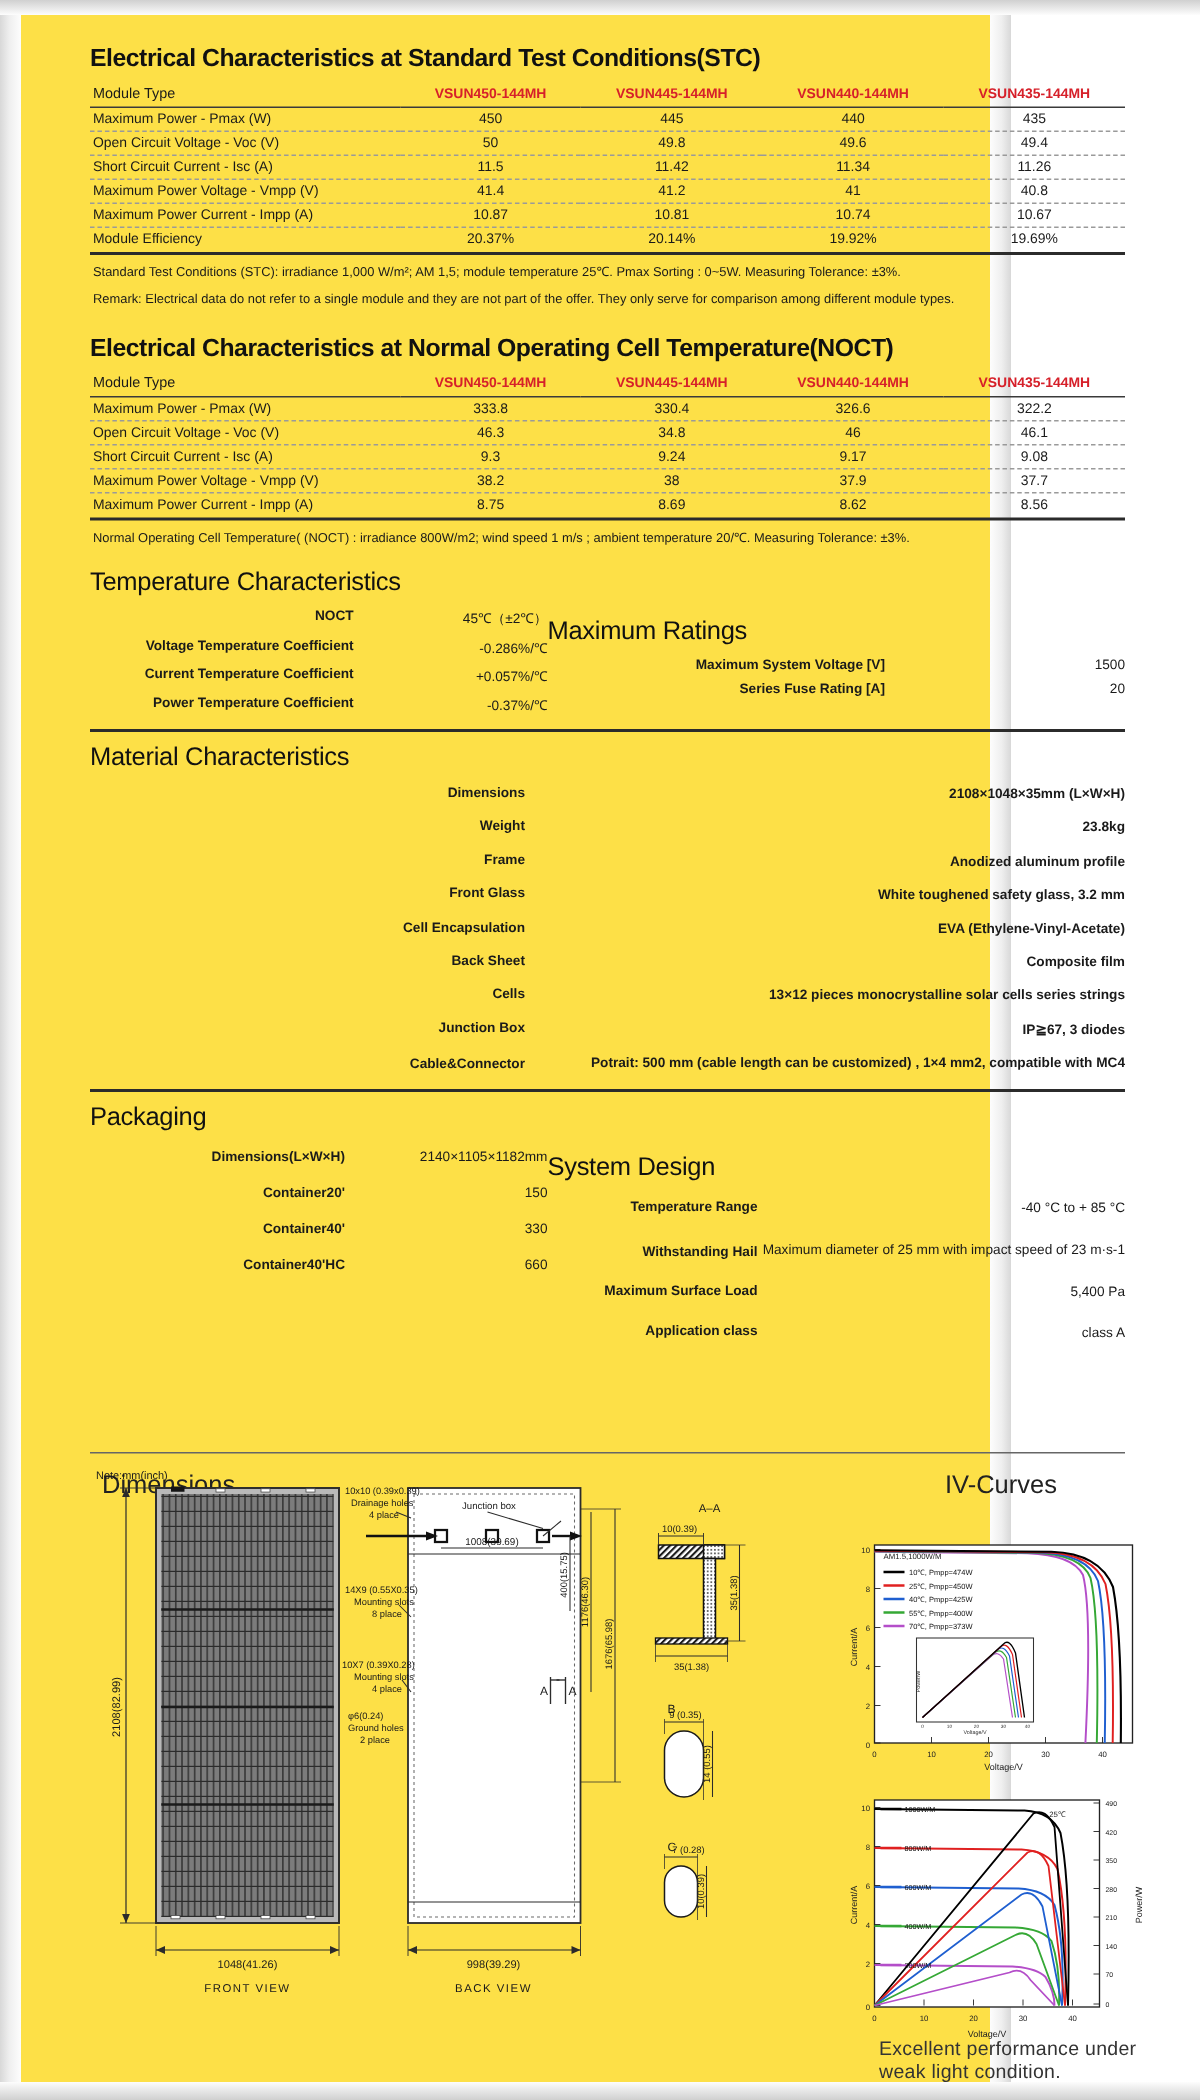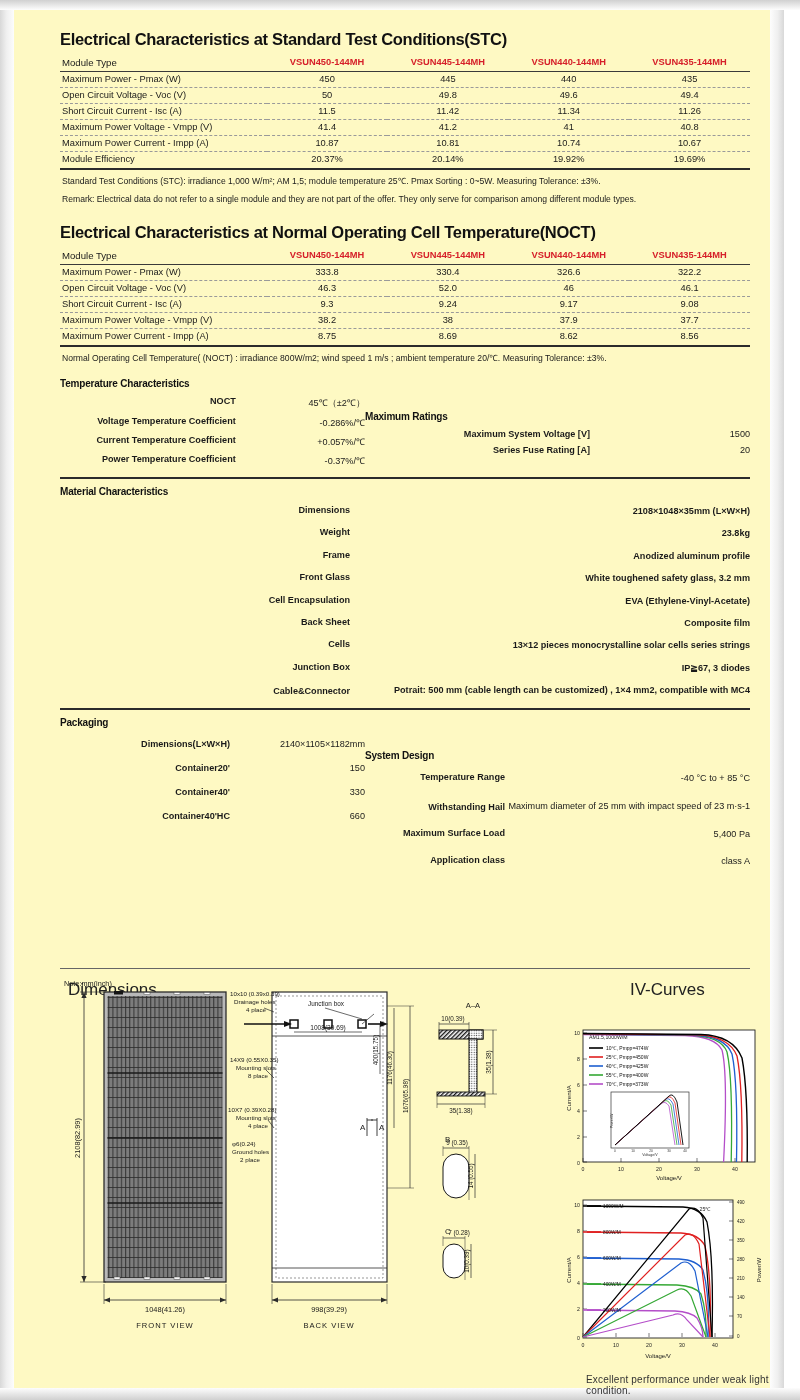--- a/index.html
+++ b/index.html
@@ -7,38 +7,38 @@
     width:800px;height:1400px;
     background:#ffffff;
     font-family:"Liberation Sans", sans-serif;
     color:#1a1a1a;
     overflow:hidden;
     position:relative;
   }
   .page{
     position:absolute;
     left:0;top:0;
-    width:784px;height:1400px;
-    background:#fef9c3;
+    width:674px;height:1400px;
+    background:#fde047;
     box-sizing:border-box;
     padding:0;
   }
   .edge-l{position:absolute;left:0;top:0;width:14px;height:1400px;background:linear-gradient(90deg,#d8d8d8 0%, #efefef 45%, #fdfdfd 100%);}
   .edge-r{position:absolute;right:0;top:0;width:14px;height:1400px;background:linear-gradient(270deg,#d8d8d8 0%, #efefef 45%, #fdfdfd 100%);}
   .edge-t{position:absolute;left:0;top:0;width:800px;height:10px;background:linear-gradient(180deg,#d0d0d0 0%, #fdfdfd 100%);}
   .edge-b{position:absolute;left:0;bottom:0;width:800px;height:12px;background:linear-gradient(0deg,#d0d0d0 0%, #fdfdfd 100%);}
 
   .content{position:absolute;left:60px;top:30px;width:690px;}
 
   h2.sec{
     font-size:16.5px;font-weight:bold;margin:0 0 5px 0;
     letter-spacing:-0.3px;color:#111;
   }
   h2.sub{
-    font-size:10px;font-weight:bold;margin:0 0 4px 0;color:#111;
+    font-size:17px;font-weight:normal;margin:0 0 4px 0;color:#111;
     letter-spacing:-0.2px;
   }
   h2.dimtitle{
     font-size:17px;font-weight:normal;margin:0;color:#222;
   }
 
   table.elec{border-collapse:collapse;width:690px;font-size:9.3px;}
   table.elec td{padding:2.5px 0 2.5px 0;vertical-align:middle;}
   table.elec tr td.lbl{text-align:left;width:205px;padding-left:2px;}
   table.elec tr td.val{text-align:center;width:121px;}
@@ -78,21 +78,21 @@
 
   .drawing-wrap{position:absolute;left:0;top:968px;width:800px;height:432px;}
   .dimbox{position:absolute;left:62px;top:10px;width:370px;height:415px;}
   .ivbox{position:absolute;left:565px;top:10px;width:215px;height:415px;}
   .dimtitle-pos{position:absolute;left:68px;top:12px;}
   .ivtitle-pos{position:absolute;left:630px;top:12px;}
   .divider-top{position:absolute;left:60px;top:0px;width:690px;border-top:1.6px solid #666;}
 
   .caption{
     position:absolute;left:586px;top:1358px;width:200px;
-    font-size:10px;color:#333;letter-spacing:.2px;margin-top:16px;
+    font-size:13px;color:#333;letter-spacing:.2px;
   }
 
   svg{display:block;}
   text{font-family:"Liberation Sans", sans-serif;}
 </style>
 </head>
 <body>
 
 <div class="page">
   <div class="edge-l"></div>
@@ -174,21 +174,21 @@
       <tr class="dashrow">
         <td class="lbl">Maximum Power - Pmax (W)</td>
         <td class="val">333.8</td>
         <td class="val">330.4</td>
         <td class="val">326.6</td>
         <td class="val">322.2</td>
       </tr>
       <tr class="dashrow">
         <td class="lbl">Open Circuit Voltage - Voc (V)</td>
         <td class="val">46.3</td>
-        <td class="val">52.0</td>
+        <td class="val">34.8</td>
         <td class="val">46</td>
         <td class="val">46.1</td>
       </tr>
       <tr class="dashrow">
         <td class="lbl">Short Circuit Current - Isc (A)</td>
         <td class="val">9.3</td>
         <td class="val">9.24</td>
         <td class="val">9.17</td>
         <td class="val">9.08</td>
       </tr>

